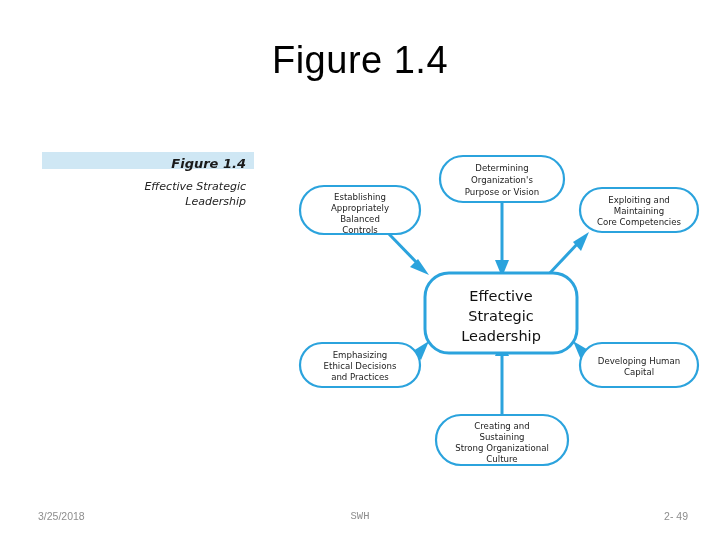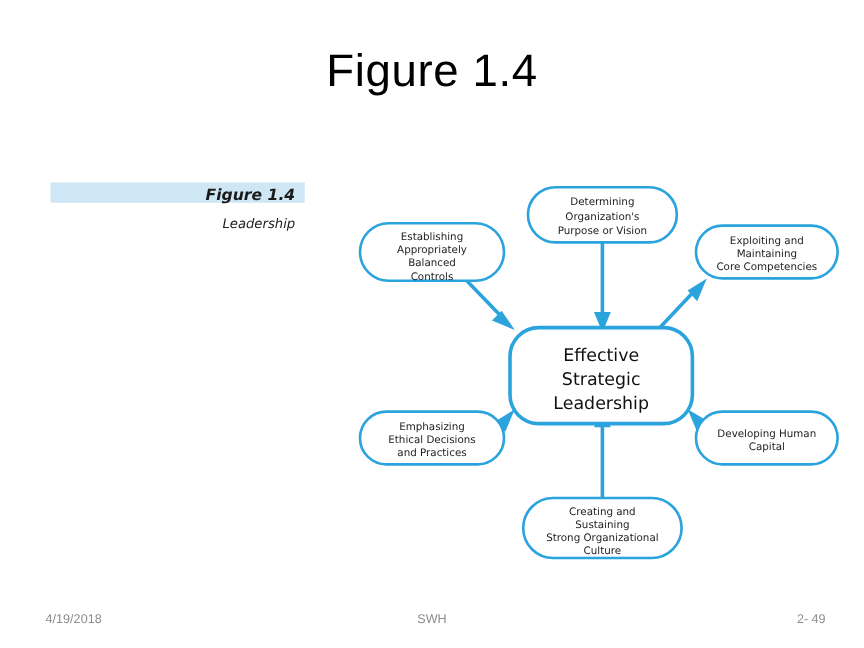--- a/index.html
+++ b/index.html
@@ -121,20 +121,21 @@
     color: #8d8d8d;
   }
   .footer-center {
     position: absolute;
     left: 0;
     top: 0;
     width: 720px;
     text-align: center;
     font-size: 10.5px;
     color: #8d8d8d;
+    font-family: Liberation Mono, monospace;
   }
   .footer-page {
     position: absolute;
     right: 32px;
     top: 0;
     font-size: 10.5px;
     color: #8d8d8d;
   }
 </style>
 </head>
@@ -142,20 +143,21 @@
 
 <div class="slide-title">Figure 1.4</div>
 
 <div class="figure-area">
 
   <div class="caption-block">
     <div class="caption-banner">
       <span class="caption-banner-text">Figure 1.4</span>
     </div>
     <div class="caption-subtitle">
+      <div>Effective Strategic</div>
       <div>Leadership</div>
     </div>
   </div>
 
   <svg class="diagram-svg" width="440" height="340" viewBox="0 0 440 340">
 
     <g>
       <line class="connector" x1="242" y1="63" x2="242" y2="128"></line>
       <polygon points="242,139 235,122 249,122" fill="#2ba3dd"></polygon>
     </g>
@@ -231,16 +233,16 @@
       <rect class="node-shape" x="176" y="277" width="132" height="50" rx="25" ry="25"></rect>
       <text class="node-text" x="242" y="291">Creating and</text>
       <text class="node-text" x="242" y="302">Sustaining</text>
       <text class="node-text" x="242" y="313">Strong Organizational</text>
       <text class="node-text" x="242" y="324">Culture</text>
     </g>
   </svg>
 </div>
 
 <div class="footer">
-  <div class="footer-date">4/19/2018</div>
+  <div class="footer-date">3/25/2018</div>
   <div class="footer-center">SWH</div>
   <div class="footer-page">2- 49</div>
 </div>
 
 </body></html>

